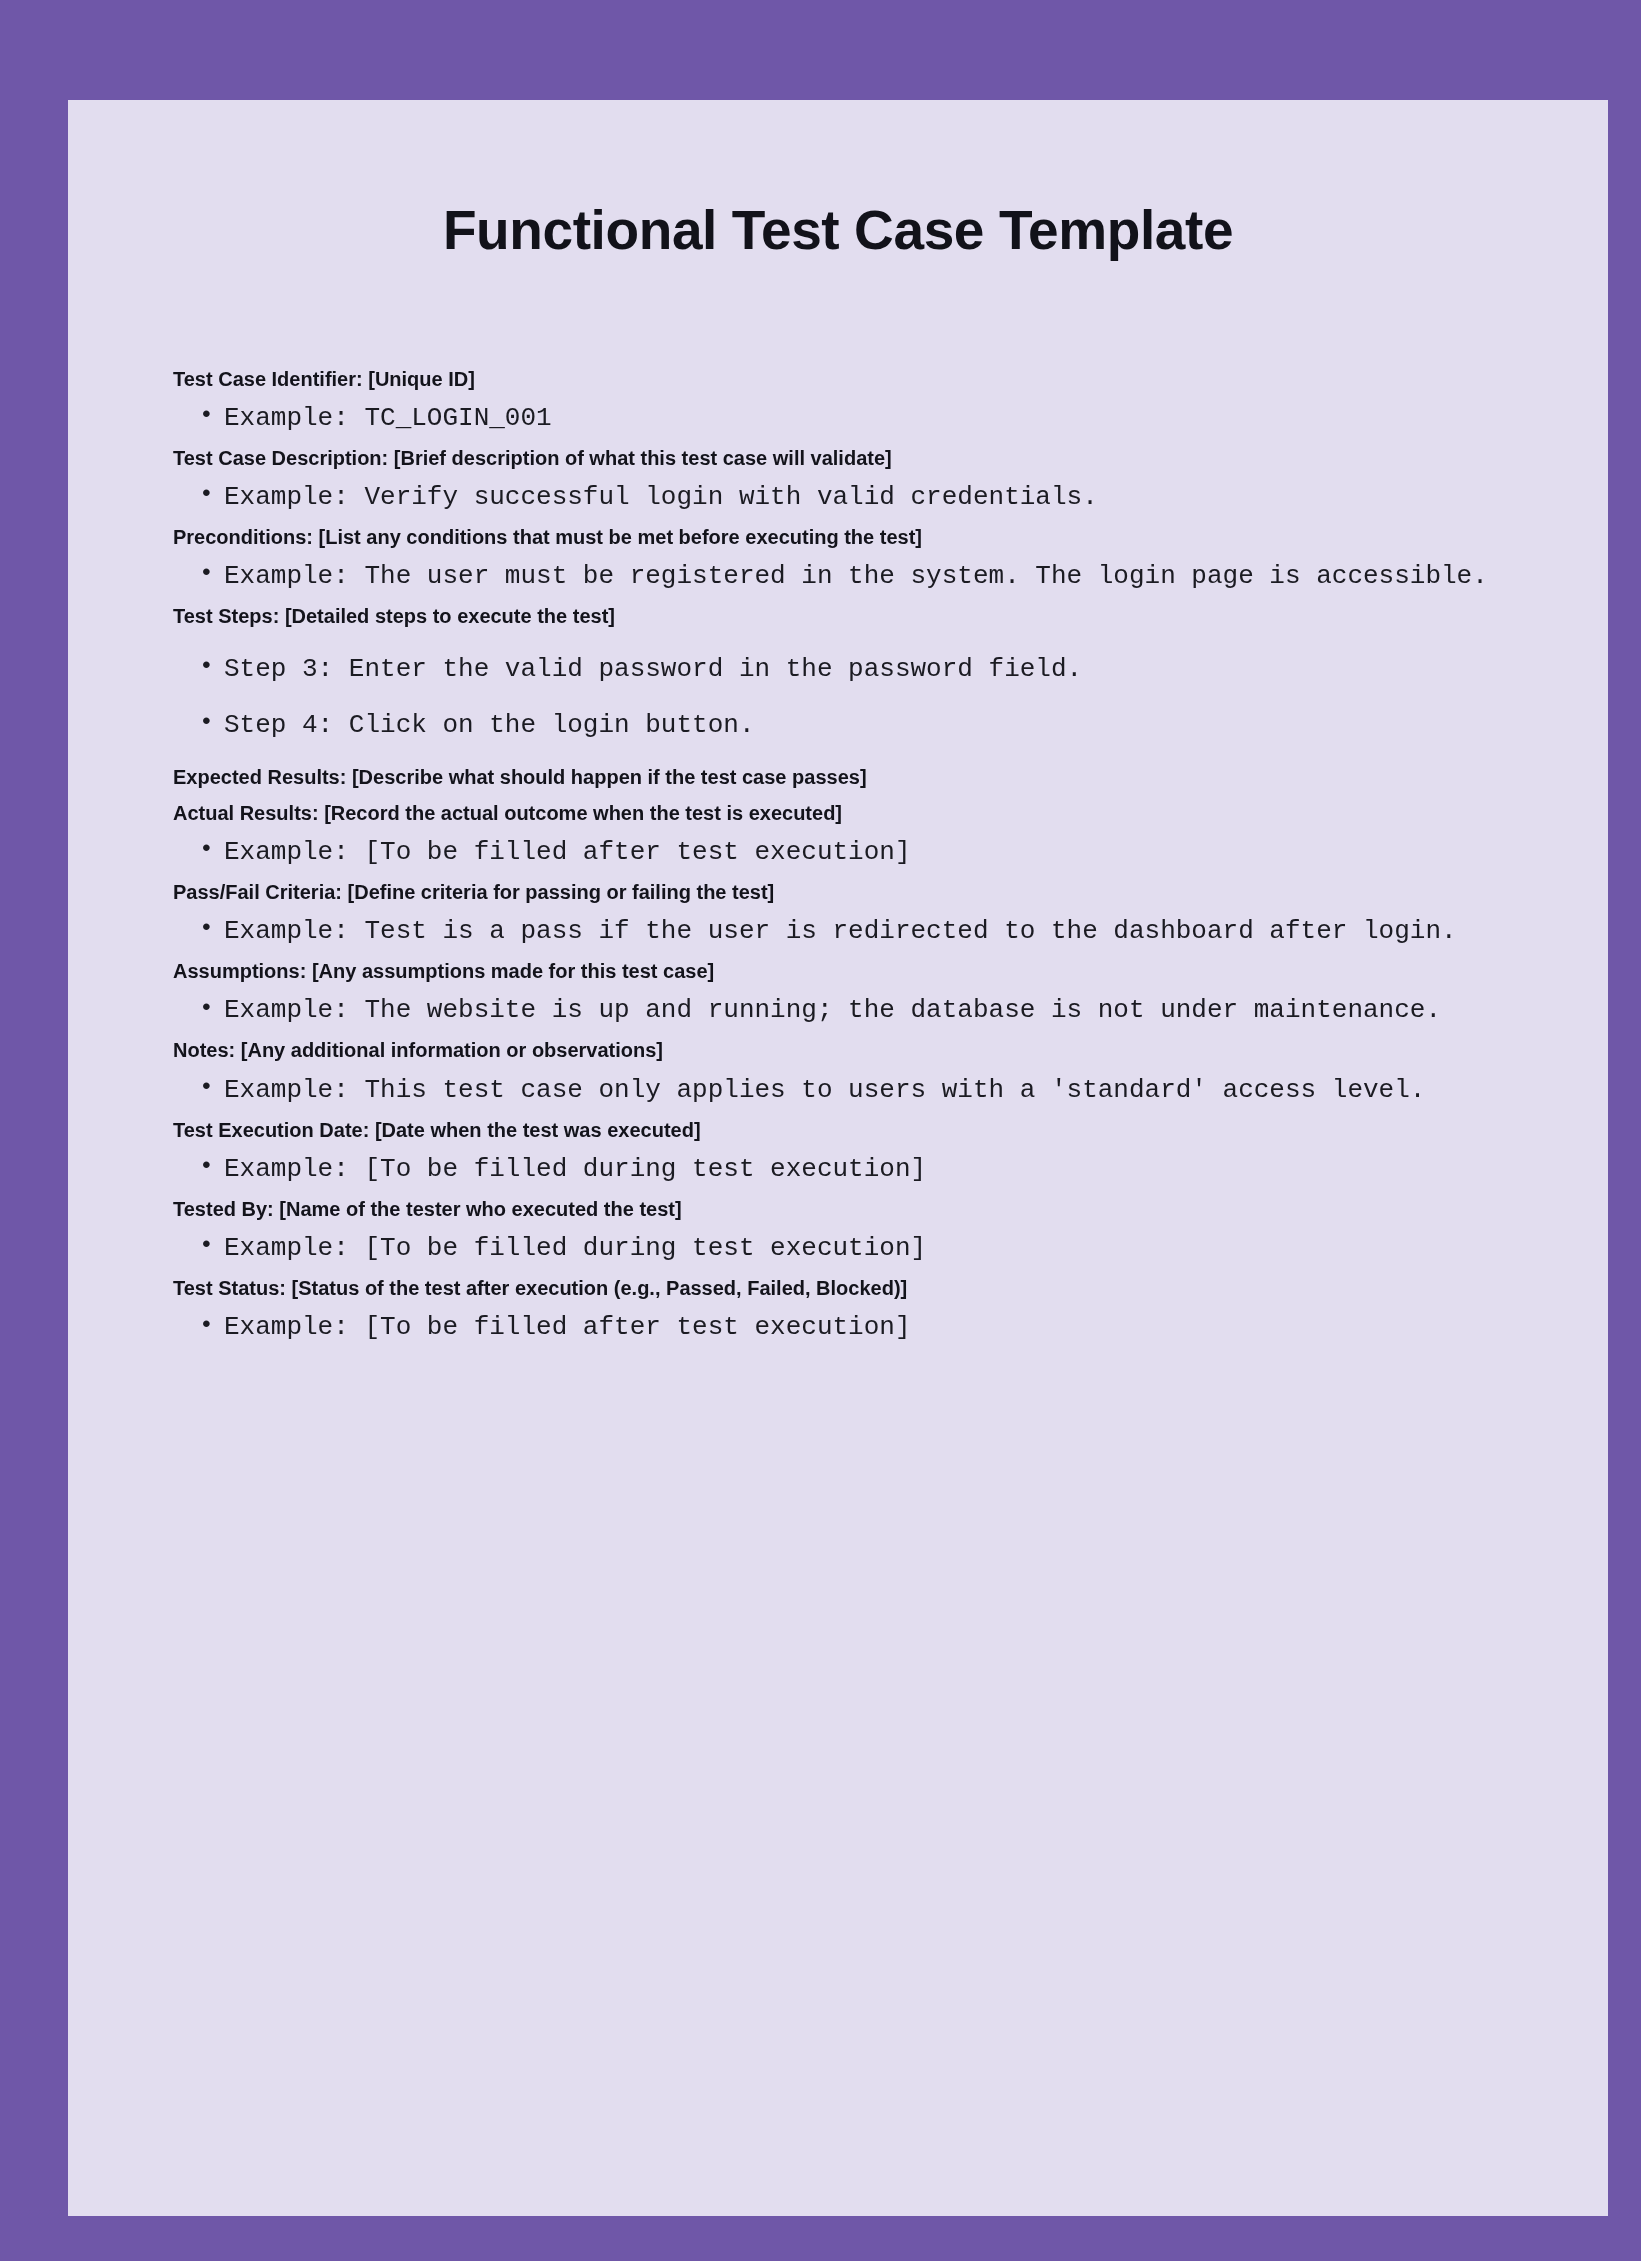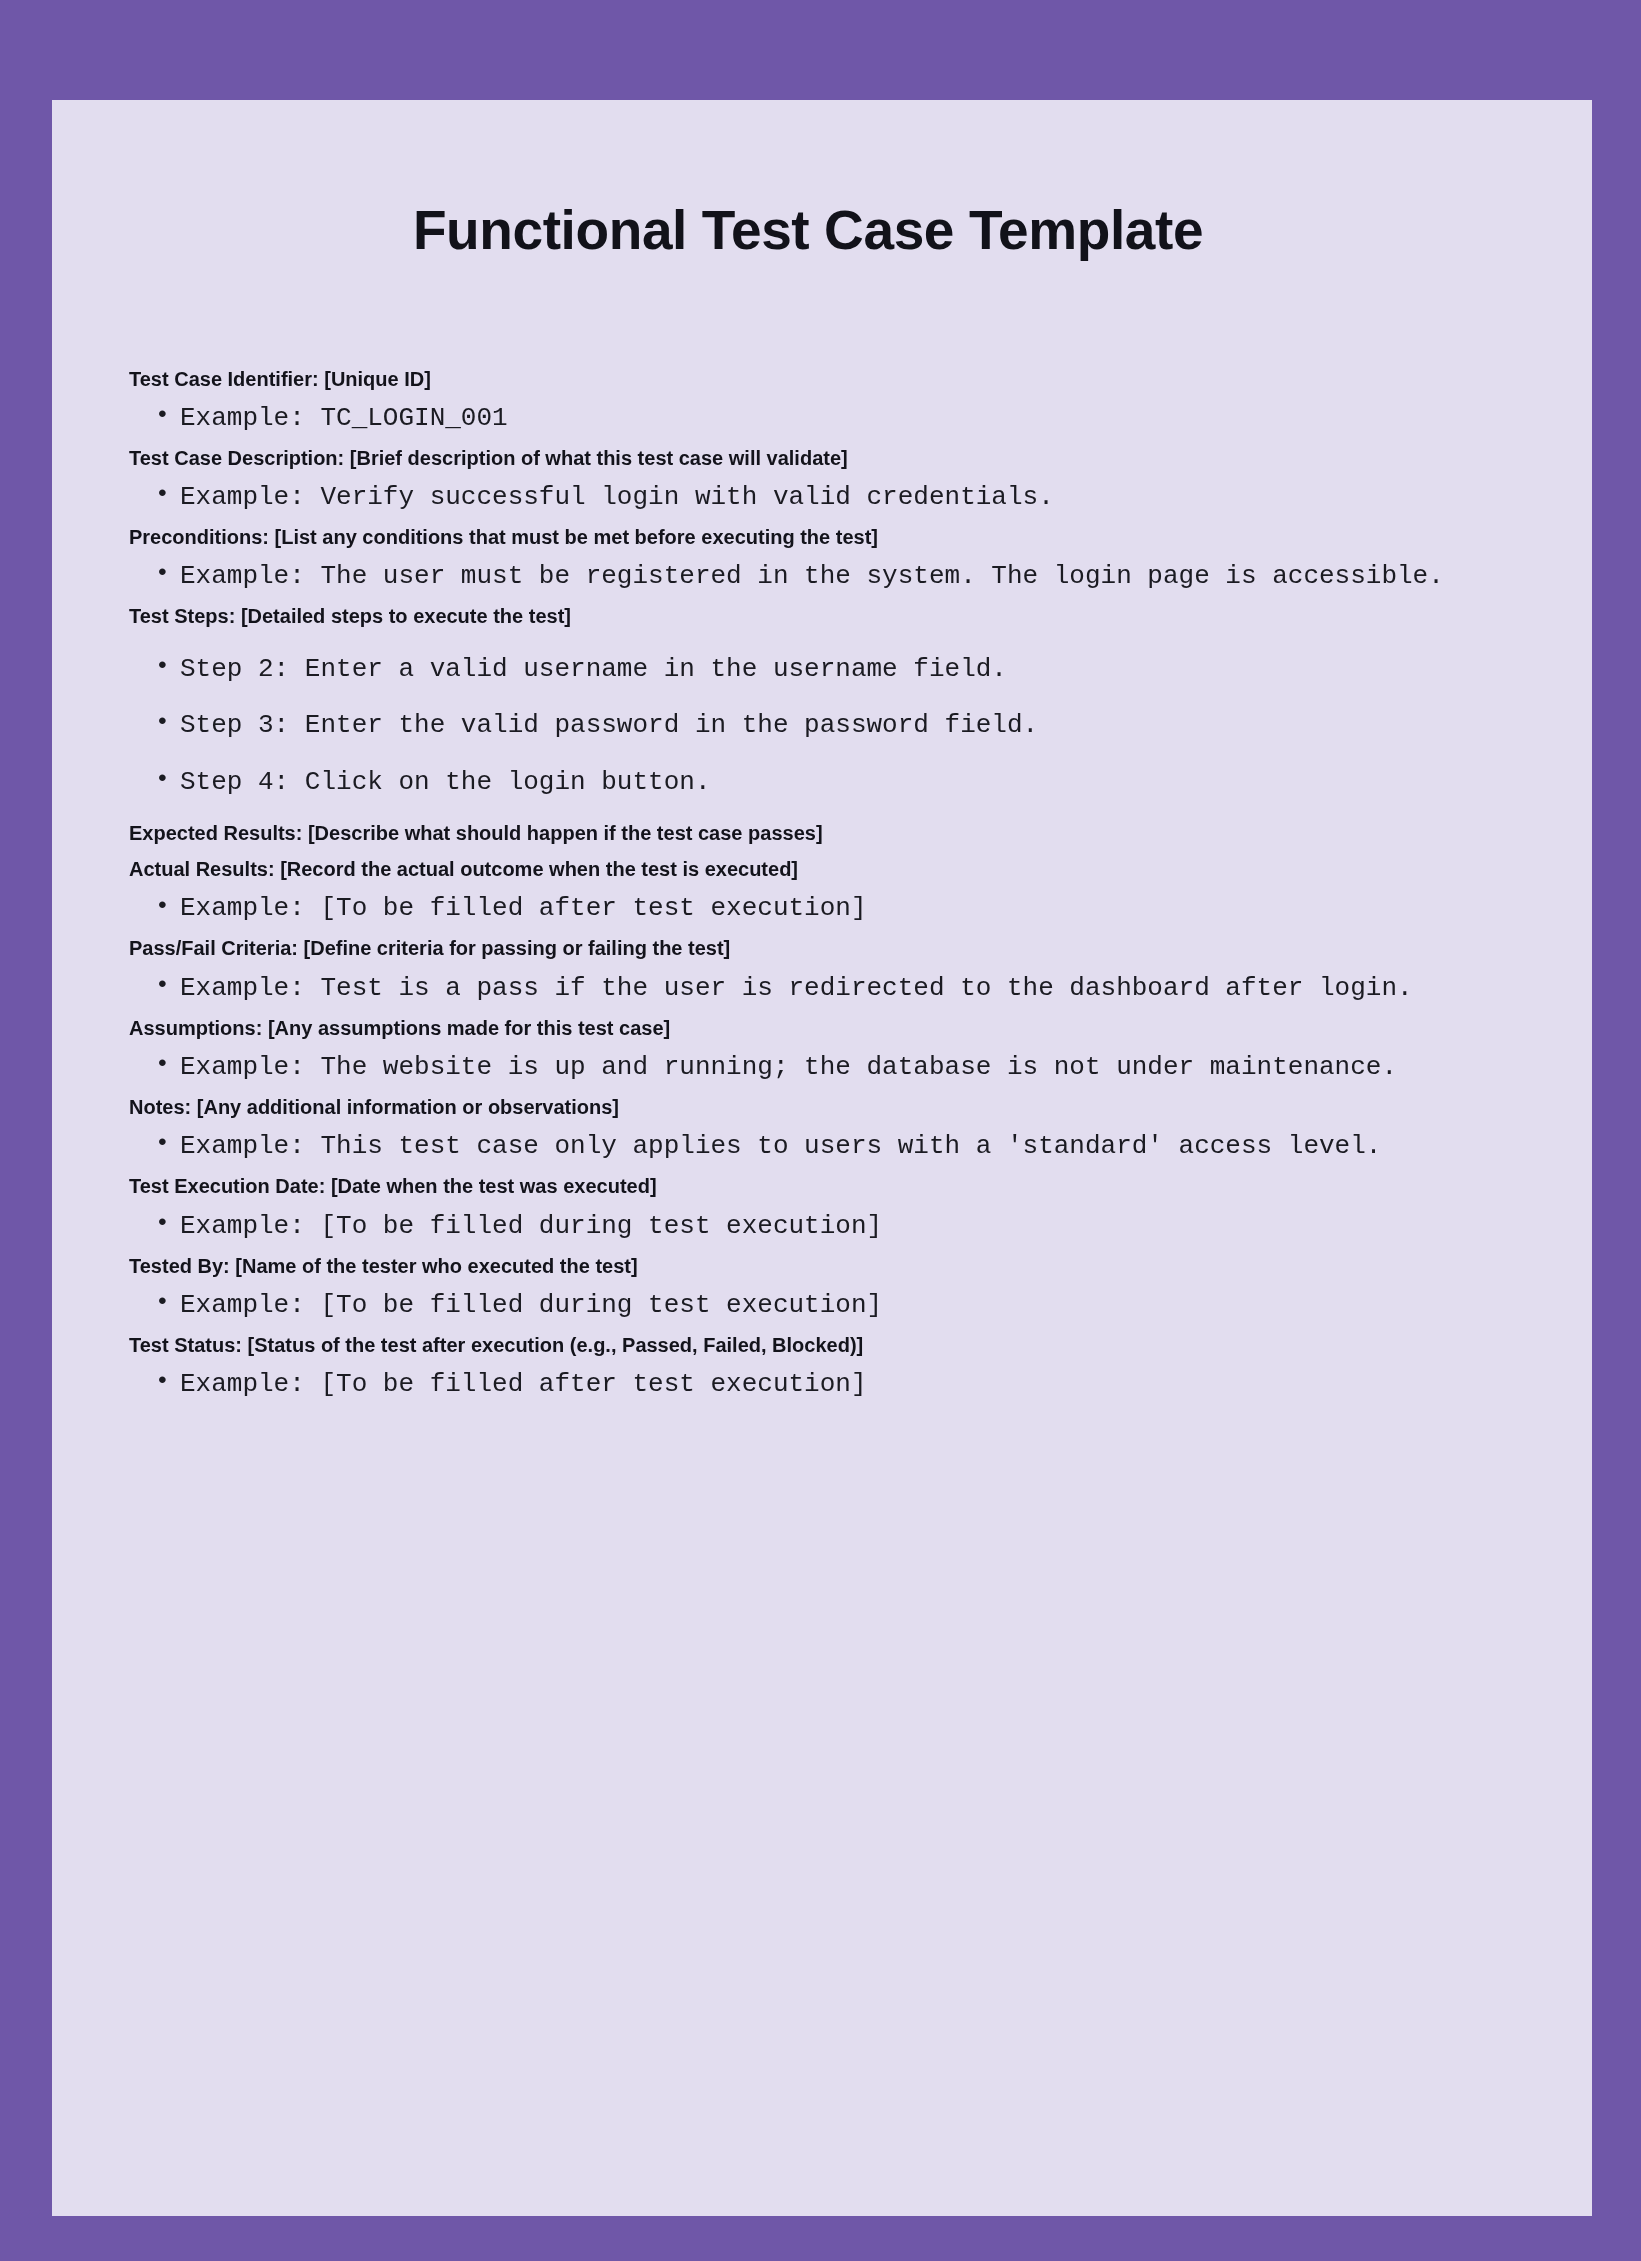--- a/index.html
+++ b/index.html
@@ -8,27 +8,27 @@
   }
   body {
     width: 1642px;
     height: 2261px;
     background: #6f57a8;
     font-family: "Liberation Sans", sans-serif;
     -webkit-font-smoothing: antialiased;
   }
   .page {
     position: absolute;
-    left: 52px;
+    left: 68px;
     top: 100px;
     width: 1540px;
     height: 2116px;
     background: #e2ddef;
     box-sizing: border-box;
-    padding: 49px 105px 33px 77px;
+    padding: 49px 105px 33px 105px;
   }
   .doc-title {
     text-align: center;
     font-size: 55px;
     font-weight: bold;
     color: #12121a;
     letter-spacing: -0.4px;
     margin: 51px 0 0 0;
     line-height: 1.1;
   }
@@ -95,21 +95,20 @@
       </div>
       <div class="section">
         <div class="heading">Preconditions: [List any conditions that must be met before executing the test]</div>
         <ul class="bullets">
           <li>Example: The user must be registered in the system. The login page is accessible.</li>
         </ul>
       </div>
       <div class="section steps">
         <div class="heading">Test Steps: [Detailed steps to execute the test]</div>
         <ul class="bullets">
-          <li>Step 2: Enter a valid username in the username field.</li>
           <li>Step 3: Enter the valid password in the password field.</li>
           <li>Step 4: Click on the login button.</li>
         </ul>
       </div>
       <div class="section">
         <div class="heading">Expected Results: [Describe what should happen if the test case passes]</div>
       </div>
       <div class="section">
         <div class="heading">Actual Results: [Record the actual outcome when the test is executed]</div>
         <ul class="bullets">

